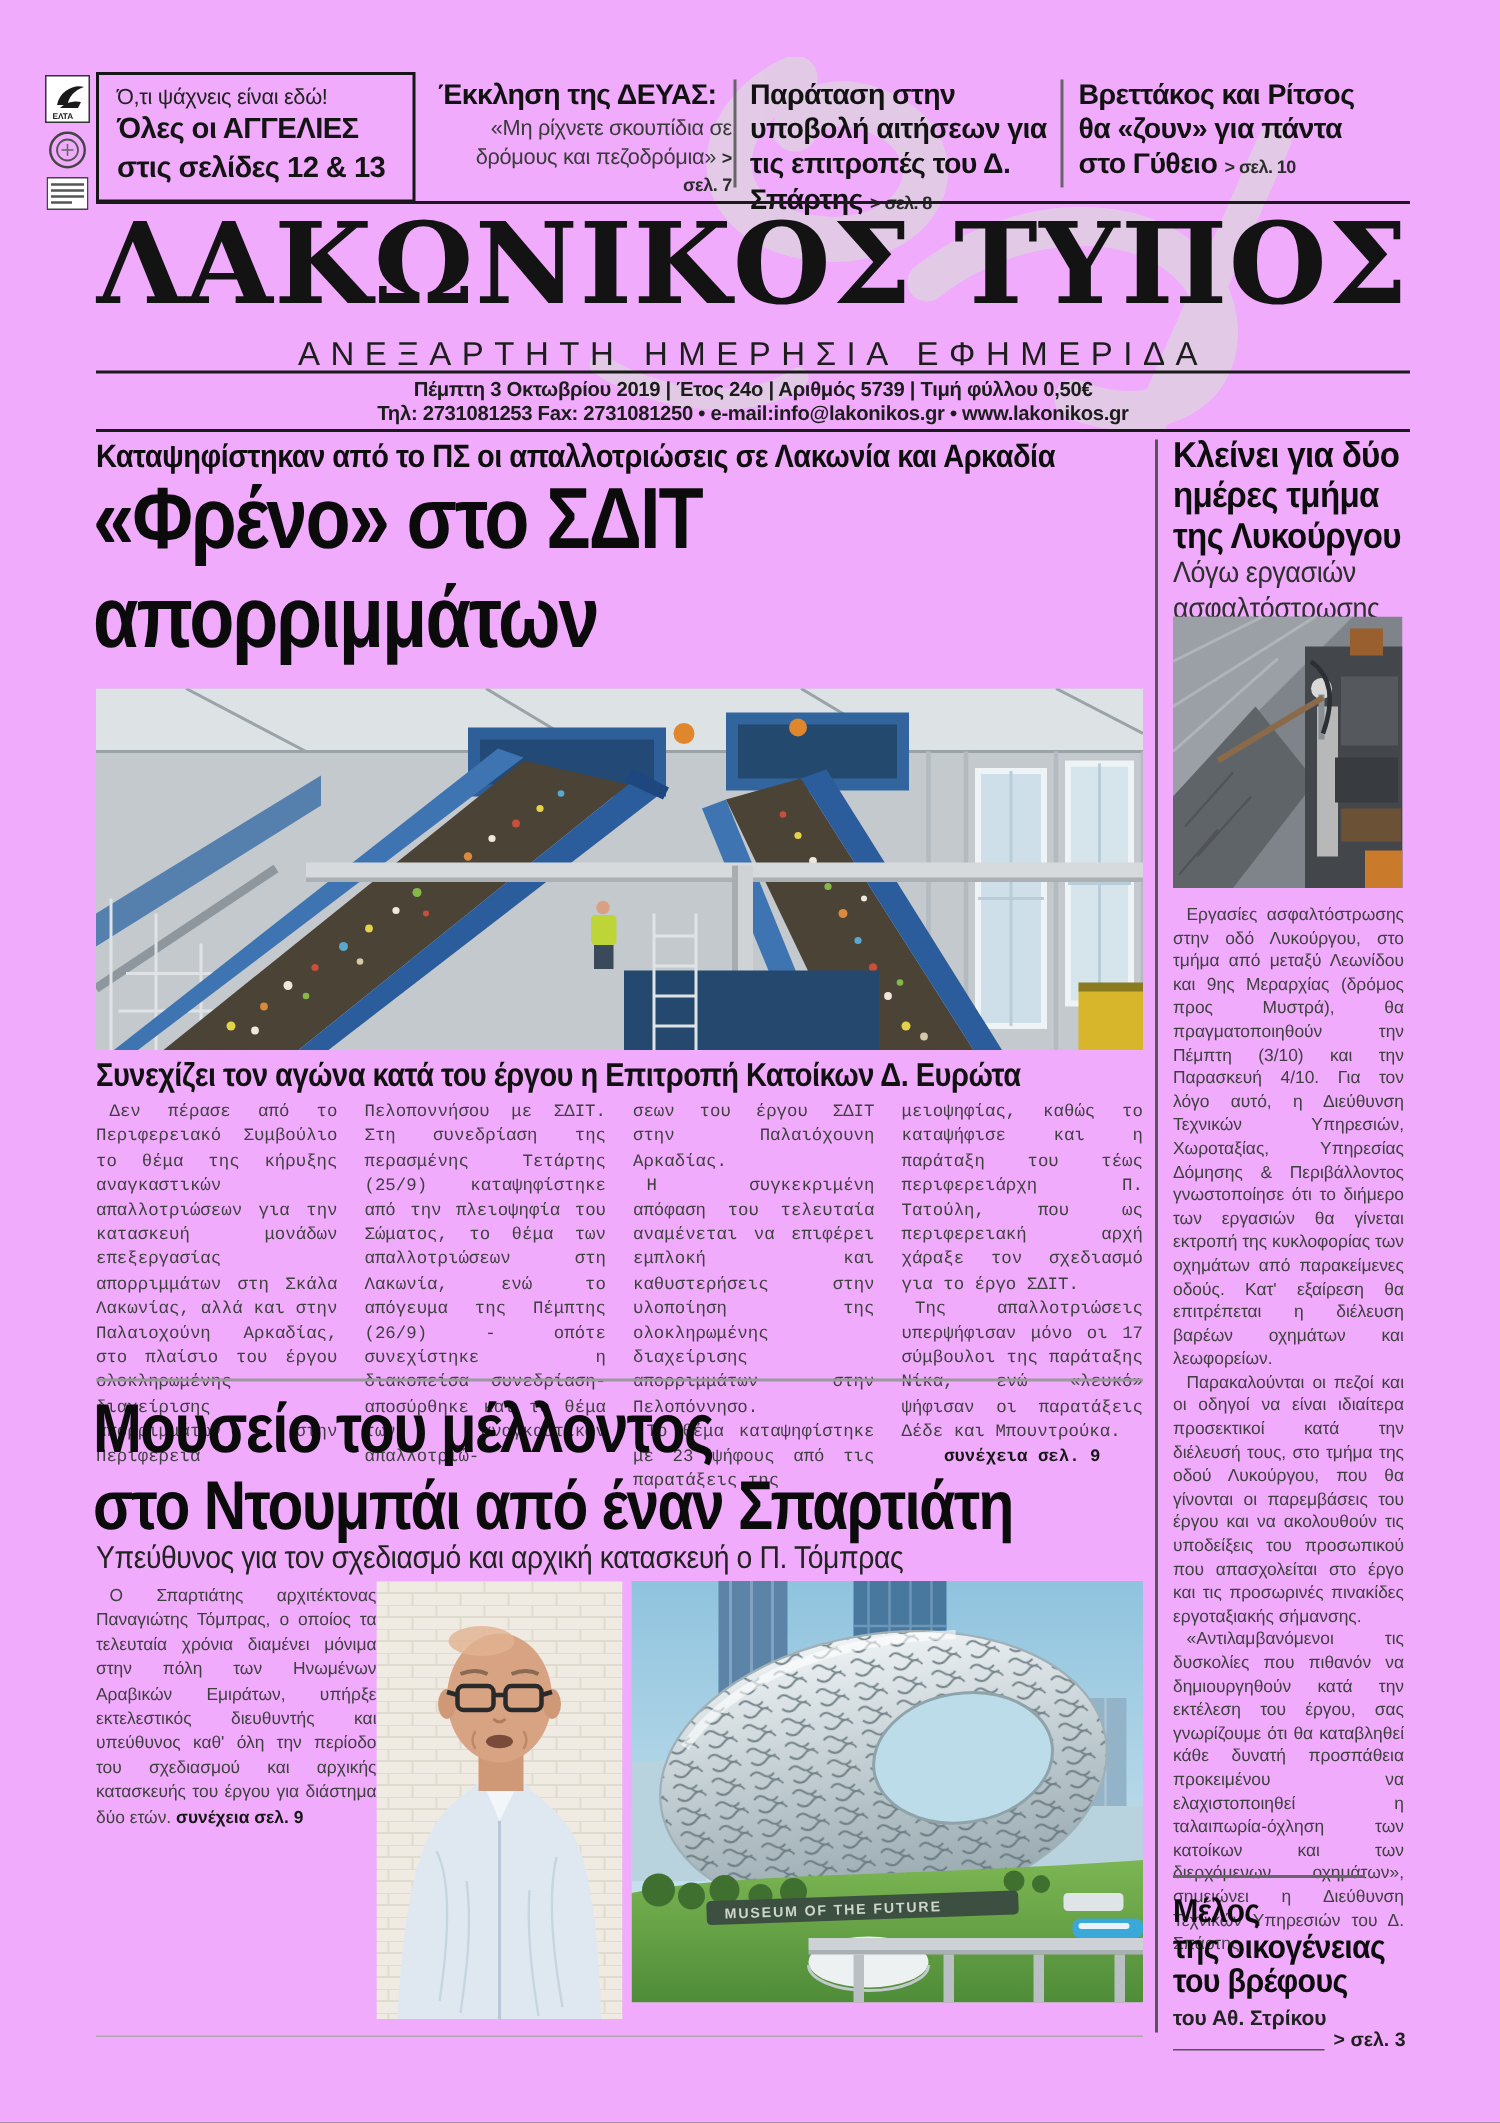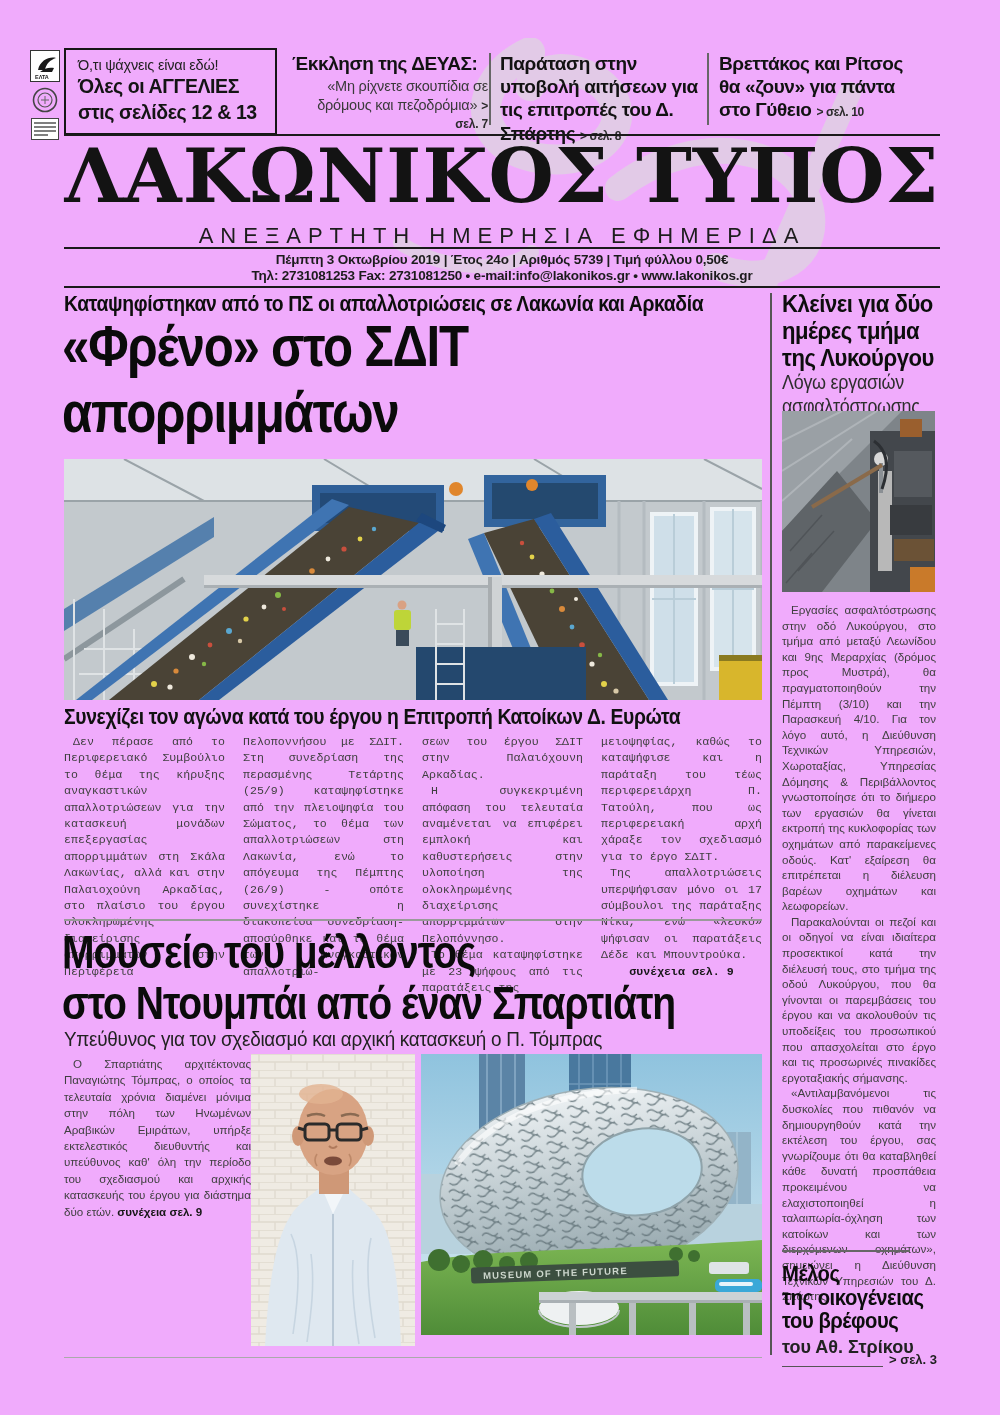--- a/index.html
+++ b/index.html
@@ -45,21 +45,21 @@
   .cont { text-align:center; font-weight:800; color:#161616; }
   .cont-inline { font-weight:800; color:#161616; }
   .cols { display:flex; gap:18px; }
   .col { width:161px; }
 
   
   .sb-title { font-size:24px; line-height:27px; font-weight:800; letter-spacing:-.5px; color:#0d0d0d;}
   .sb-sub { font-size:19.5px; line-height:23.5px; color:#2e2e2e; letter-spacing:-.3px;}
   .sb-body { font-size:11.6px; line-height:15.6px; color:#3f3f3f; text-align:justify; }
   .sb-bottom-title { font-size:22px; line-height:23.5px; font-weight:800; letter-spacing:-.5px; color:#0d0d0d;}
-  .sb-byline { font-size:18px; font-weight:700; color:#222; }
+  .sb-byline { font-size:14px; font-weight:700; color:#222; }
   .sb-pageref { display:flex; align-items:center; width:155px; }
   .sb-pageref .lead-line { flex:1; border-top:1.5px solid #555; margin-right:6px; }
   .sb-pageref .txt { font-size:13px; font-weight:700; color:#1e1e1e; }
 
   .elta-stack { display:flex; flex-direction:column; gap:5px; align-items:center; }
   svg { display:block; }
 </style>
 </head>
 <body>
 

